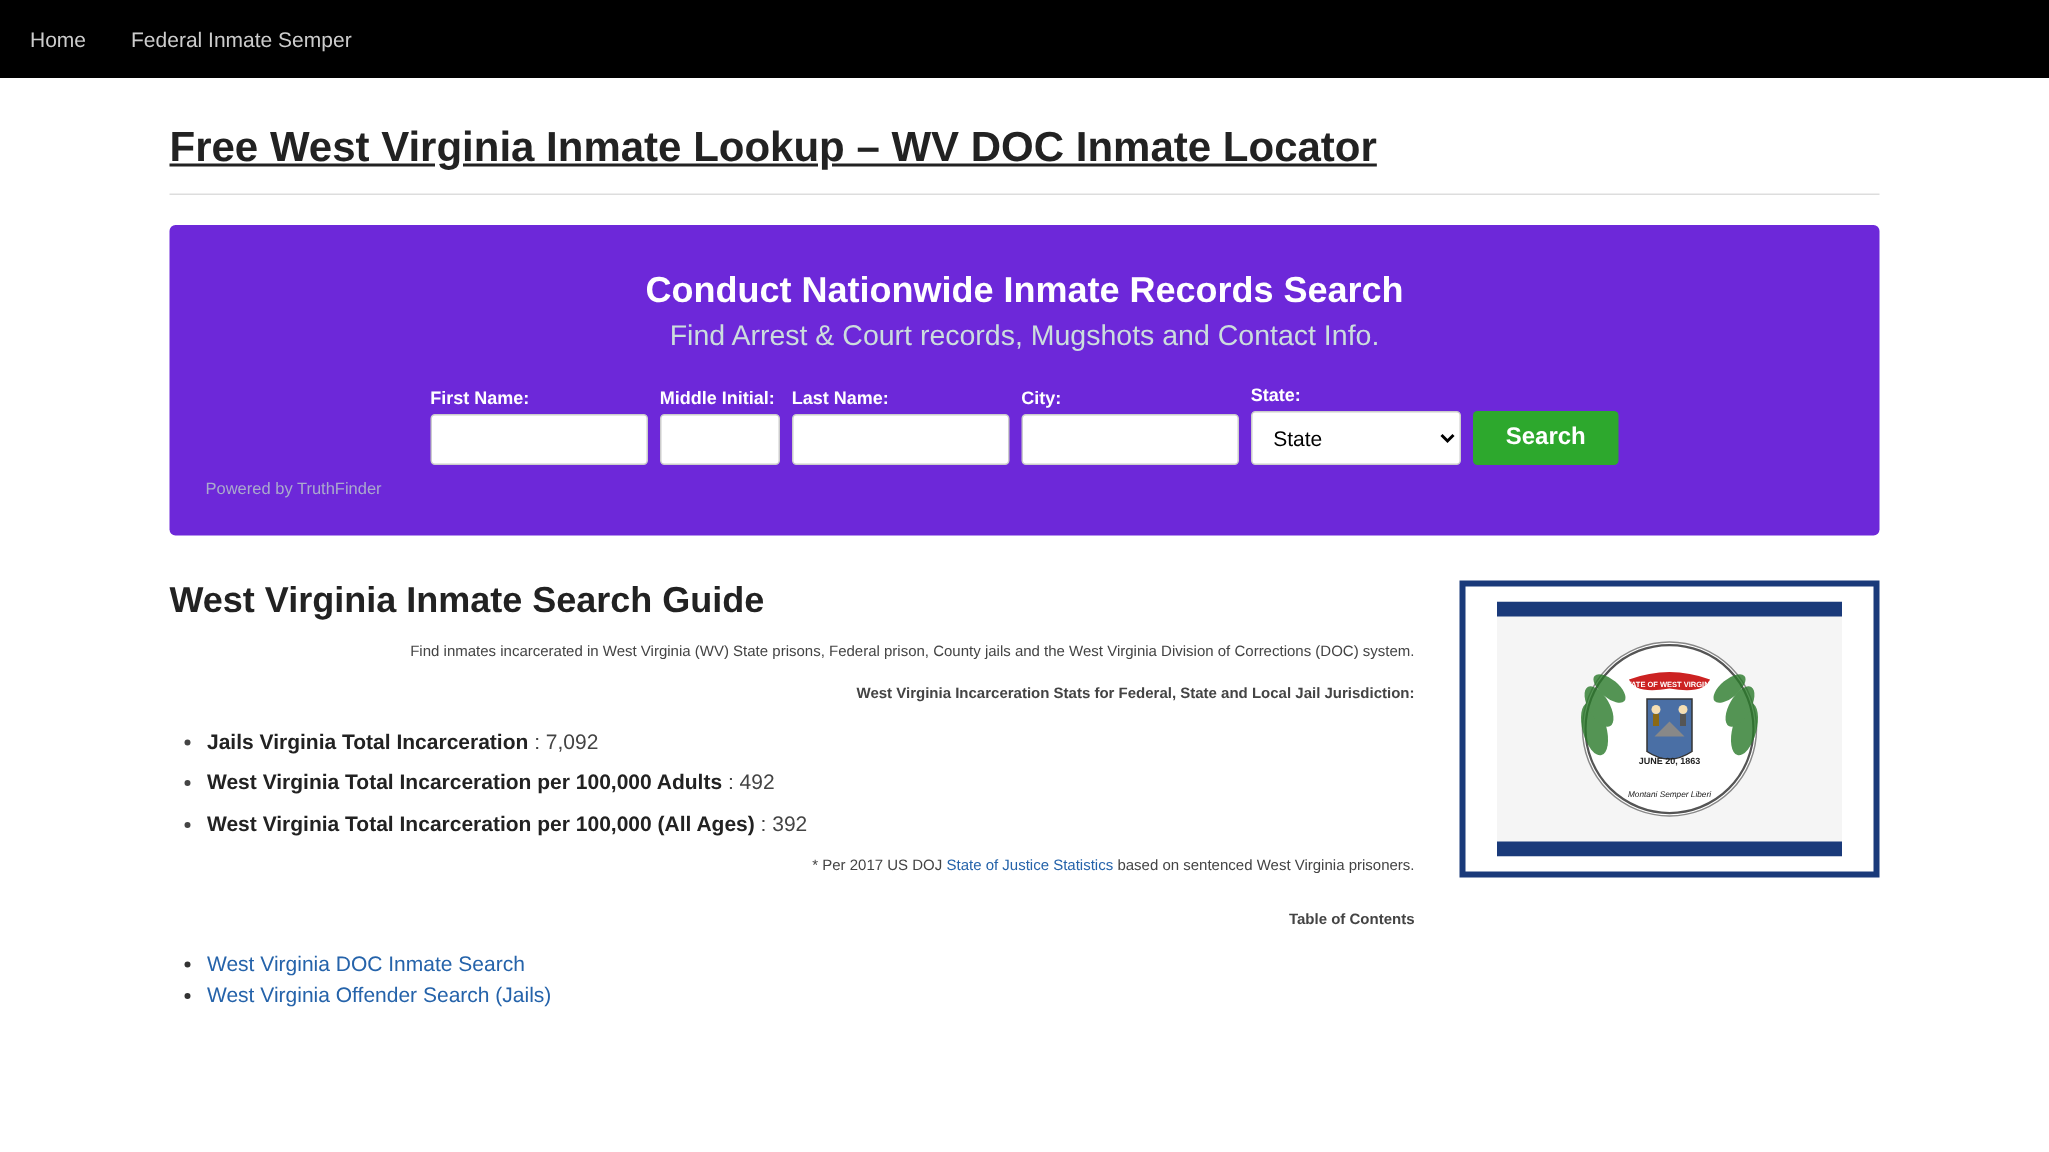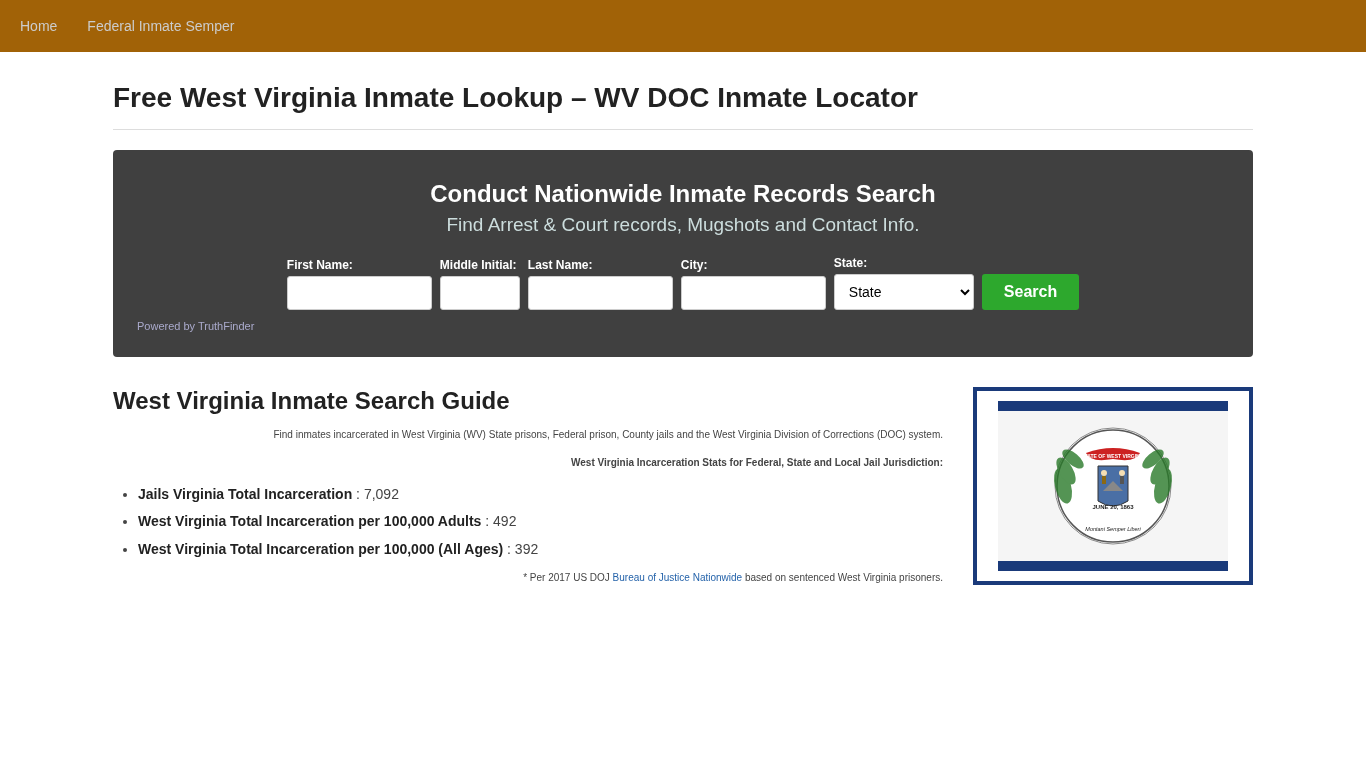--- a/index.html
+++ b/index.html
@@ -1,20 +1,20 @@
 <!DOCTYPE html>
 <html><head>
   <meta charset="utf-8">
   <style>
     * { box-sizing: border-box; margin: 0; padding: 0; }
     body { font-family: Arial, sans-serif; font-size: 14px; color: #333; background: #fff; }
 
     
     nav {
-      background: #a16207;
+      background: #000000;
       padding: 0 20px;
       height: 52px;
       display: flex;
       align-items: center;
       gap: 30px;
     }
     .nav-item {
       color: #ccc;
       font-size: 14px;
       cursor: pointer;
@@ -28,25 +28,26 @@
       padding: 30px 20px;
     }
 
     h1.page-title {
       font-size: 28px;
       font-weight: bold;
       color: #222;
       margin-bottom: 20px;
       border-bottom: 1px solid #ddd;
       padding-bottom: 15px;
+      text-decoration: underline;
     }
 
     
     .search-banner {
-      background: #404040;
+      background: #6d28d9;
       border-radius: 4px;
       padding: 30px 20px 25px;
       text-align: center;
       margin-bottom: 30px;
     }
     .search-banner h2 {
       color: #fff;
       font-size: 24px;
       font-weight: bold;
       margin-bottom: 6px;
@@ -240,23 +241,30 @@
     <div class="guide-text">
       <h2 class="section-title">West Virginia Inmate Search Guide</h2>
       <p>Find inmates incarcerated in West Virginia (WV) State prisons, Federal prison, County jails and the West Virginia Division of Corrections (DOC) system.</p>
       <p class="stats-heading">West Virginia Incarceration Stats for Federal, State and Local Jail Jurisdiction:</p>
       <ul class="stats-list" id="stats-list">
           <li><strong>Jails Virginia Total Incarceration</strong> : 7,092</li>
           <li><strong>West Virginia Total Incarceration per 100,000 Adults</strong> : 492</li>
           <li><strong>West Virginia Total Incarceration per 100,000 (All Ages)</strong> : 392</li>
         </ul>
       <p class="source-note">
-        <span>* Per 2017 US DOJ </span><a href="#">Bureau of Justice Nationwide</a><span> based on sentenced West Virginia prisoners.</span>
+        <span>* Per 2017 US DOJ </span><a href="#">State of Justice Statistics</a><span> based on sentenced West Virginia prisoners.</span>
       </p>
 
+      <div class="toc-section">
+        <p class="toc-heading">Table of Contents</p>
+        <ul class="toc-list" id="toc-list">
+            <li><a href="#">West Virginia DOC Inmate Search</a></li>
+            <li><a href="#">West Virginia Offender Search (Jails)</a></li>
+          </ul>
+      </div>
     </div>
 
     <div class="guide-image">
       <div class="wv-flag-container">
         <svg class="wv-flag-svg" viewBox="0 0 230 170" xmlns="http://www.w3.org/2000/svg">
 
           <rect width="230" height="170" fill="#f5f5f5"></rect>
 
           <rect width="230" height="10" fill="#1a3a7a"></rect>
           <rect y="160" width="230" height="10" fill="#1a3a7a"></rect>

